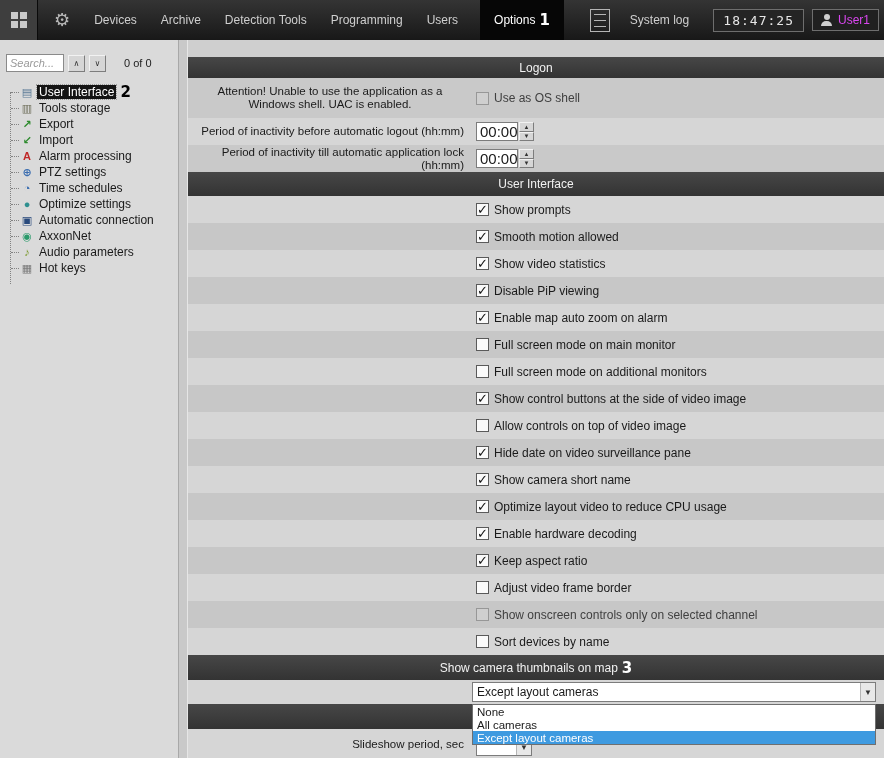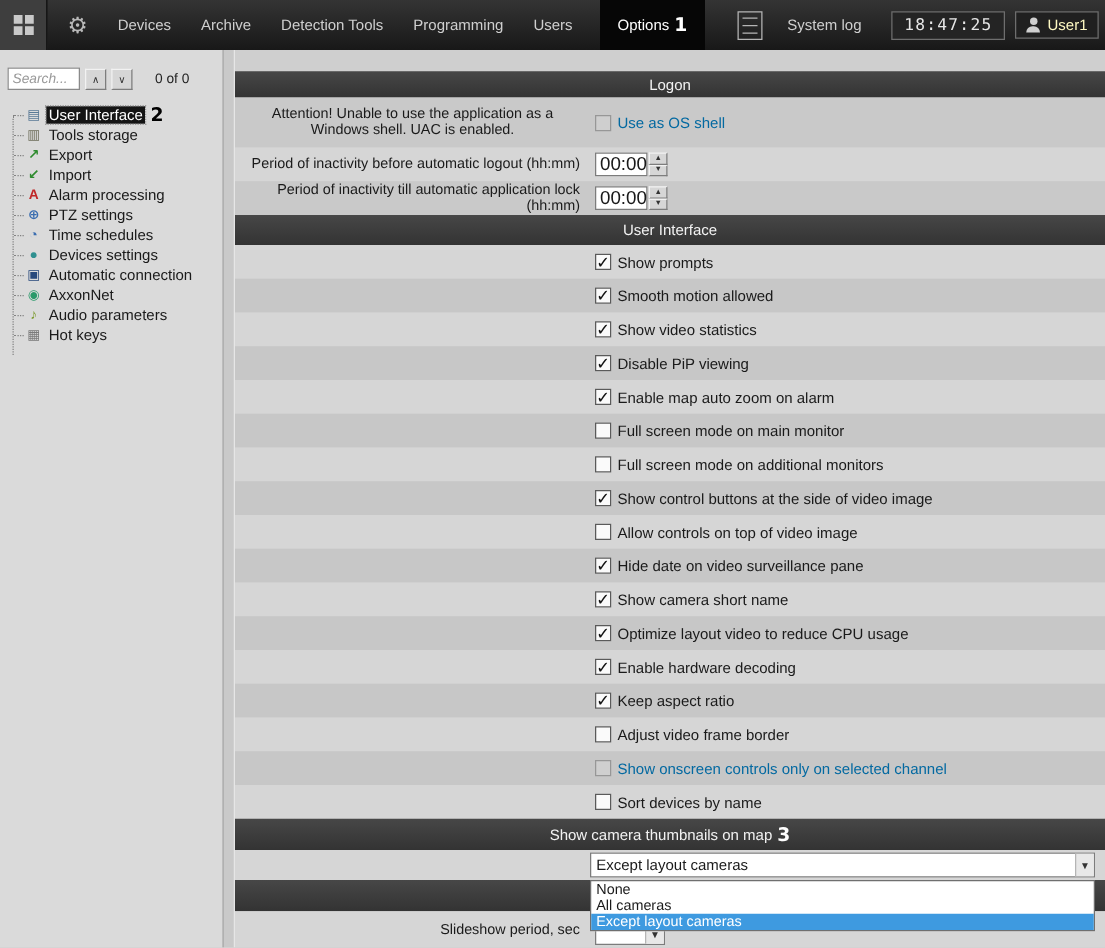--- a/index.html
+++ b/index.html
@@ -13,21 +13,21 @@
   .grid-icon i { width:7px; height:7px; background:#c9c9c9; display:block; }
   .gear-button { margin:0 12px 0 16px; font-size:18px; color:#b8b8b8; cursor:pointer; }
   .menu-item { margin:0 12px; cursor:pointer; white-space:nowrap; }
   .menu-item.active { height:53px; display:flex; align-items:center; background:#060606; color:#fff; padding:0 14px; margin:0 10px; }
   .annot { font-weight:bold; margin-left:4px; font-family:"DejaVu Sans",sans-serif; }
   .annot-light { color:#ffffff; font-size:15px; }
   .annot-dark  { color:#000000; font-size:15px; }
   .doc-button { width:20px; height:23px; border:1px solid #b5b5b5; margin:0 8px 0 16px; padding:4px 3px; display:flex; flex-direction:column; justify-content:space-between; cursor:pointer; }
   .doc-button i { height:1px; background:#b5b5b5; display:block; }
   .clock { margin-left:auto; border:1px solid #6e6e6e; background:#242424; color:#e6e6e6; font-family:"DejaVu Sans Mono",monospace; font-size:13px; padding:3px 9px; letter-spacing:1px; white-space:nowrap; }
-  .user-box { border:1px solid #6e6e6e; background:#202020; display:flex; align-items:center; gap:5px; padding:3px 8px; margin:0 5px 0 8px; color:#fef9c3; cursor:pointer; white-space:nowrap; }
+  .user-box { border:1px solid #6e6e6e; background:#202020; display:flex; align-items:center; gap:5px; padding:3px 8px; margin:0 5px 0 8px; color:#d946ef; cursor:pointer; white-space:nowrap; }
   .person-icon { display:flex; flex-direction:column; align-items:center; width:12px; }
   .person-icon .head { width:6px; height:6px; border-radius:50%; background:#cfcfcf; }
   .person-icon .torso { width:11px; height:5px; border-radius:5px 5px 0 0; background:#cfcfcf; margin-top:1px; }
 
   
   .content { display:flex; height:718px; }
   .sidebar { width:178px; flex:none; background:#dadada; padding-top:14px; }
   .splitter { width:10px; flex:none; background:#c9c9c9; border-left:1px solid #a8a8a8; border-right:1px solid #e6e6e6; }
   .main { flex:1; background:#cfcfcf; position:relative; }
 
@@ -70,21 +70,21 @@
   .control-cell { flex:1; display:flex; align-items:center; padding-left:4px; gap:5px; }
 
   .attention { height:40px; background:#c9c9c9; }
   .attention .label-cell { text-align:center; }
   .spin-row1 { height:27px; background:#d6d6d6; }
   .spin-row2 { height:27px; background:#c9c9c9; }
 
   .checkbox { width:13px; height:13px; background:#fafafa; border:1px solid #5a5a5a; position:relative; flex:none; cursor:pointer; }
   .checkbox.checked::after { content:"✓"; position:absolute; left:0; top:-2px; font-size:13px; font-weight:bold; color:#101010; }
   .control-cell.disabled .checkbox { background:#cfcfcf; border-color:#979797; }
-  .control-cell.disabled .cb-label { color:#0369a1; }
+  .control-cell.disabled .cb-label { color:#404040; }
   .cb-label { font-size:12px; }
 
   .cb-row { height:27px; }
   .cb-list .cb-row:nth-child(odd)  { background:#d6d6d6; }
   .cb-list .cb-row:nth-child(even) { background:#c7c7c7; }
 
   .spinner { display:flex; align-items:center; }
   .spin-value { width:42px; height:19px; background:#fff; border:1px solid #7c7c7c; display:flex; align-items:center; padding:0 3px; font-size:15px; }
   .spin-btns { display:flex; flex-direction:column; width:15px; height:19px; margin-left:1px; }
   .spin-btn { flex:1; font-size:6px; line-height:6px; display:flex; align-items:center; justify-content:center; background:#d6d6d6; border:1px solid; border-color:#f2f2f2 #7d7d7d #7d7d7d #f2f2f2; color:#333; cursor:pointer; }
@@ -174,21 +174,21 @@
       <li class="tree-item">
         <span class="icon ic-ptz"></span>
         <span class="ti-label">PTZ settings</span>
       </li>
       <li class="tree-item">
         <span class="icon ic-time"></span>
         <span class="ti-label">Time schedules</span>
       </li>
       <li class="tree-item">
         <span class="icon ic-regional"></span>
-        <span class="ti-label">Devices settings</span>
+        <span class="ti-label">Optimize settings</span>
       </li>
       <li class="tree-item">
         <span class="icon ic-autoconn"></span>
         <span class="ti-label">Automatic connection</span>
       </li>
       <li class="tree-item">
         <span class="icon ic-axxonnet"></span>
         <span class="ti-label">AxxonNet</span>
       </li>
       <li class="tree-item">

